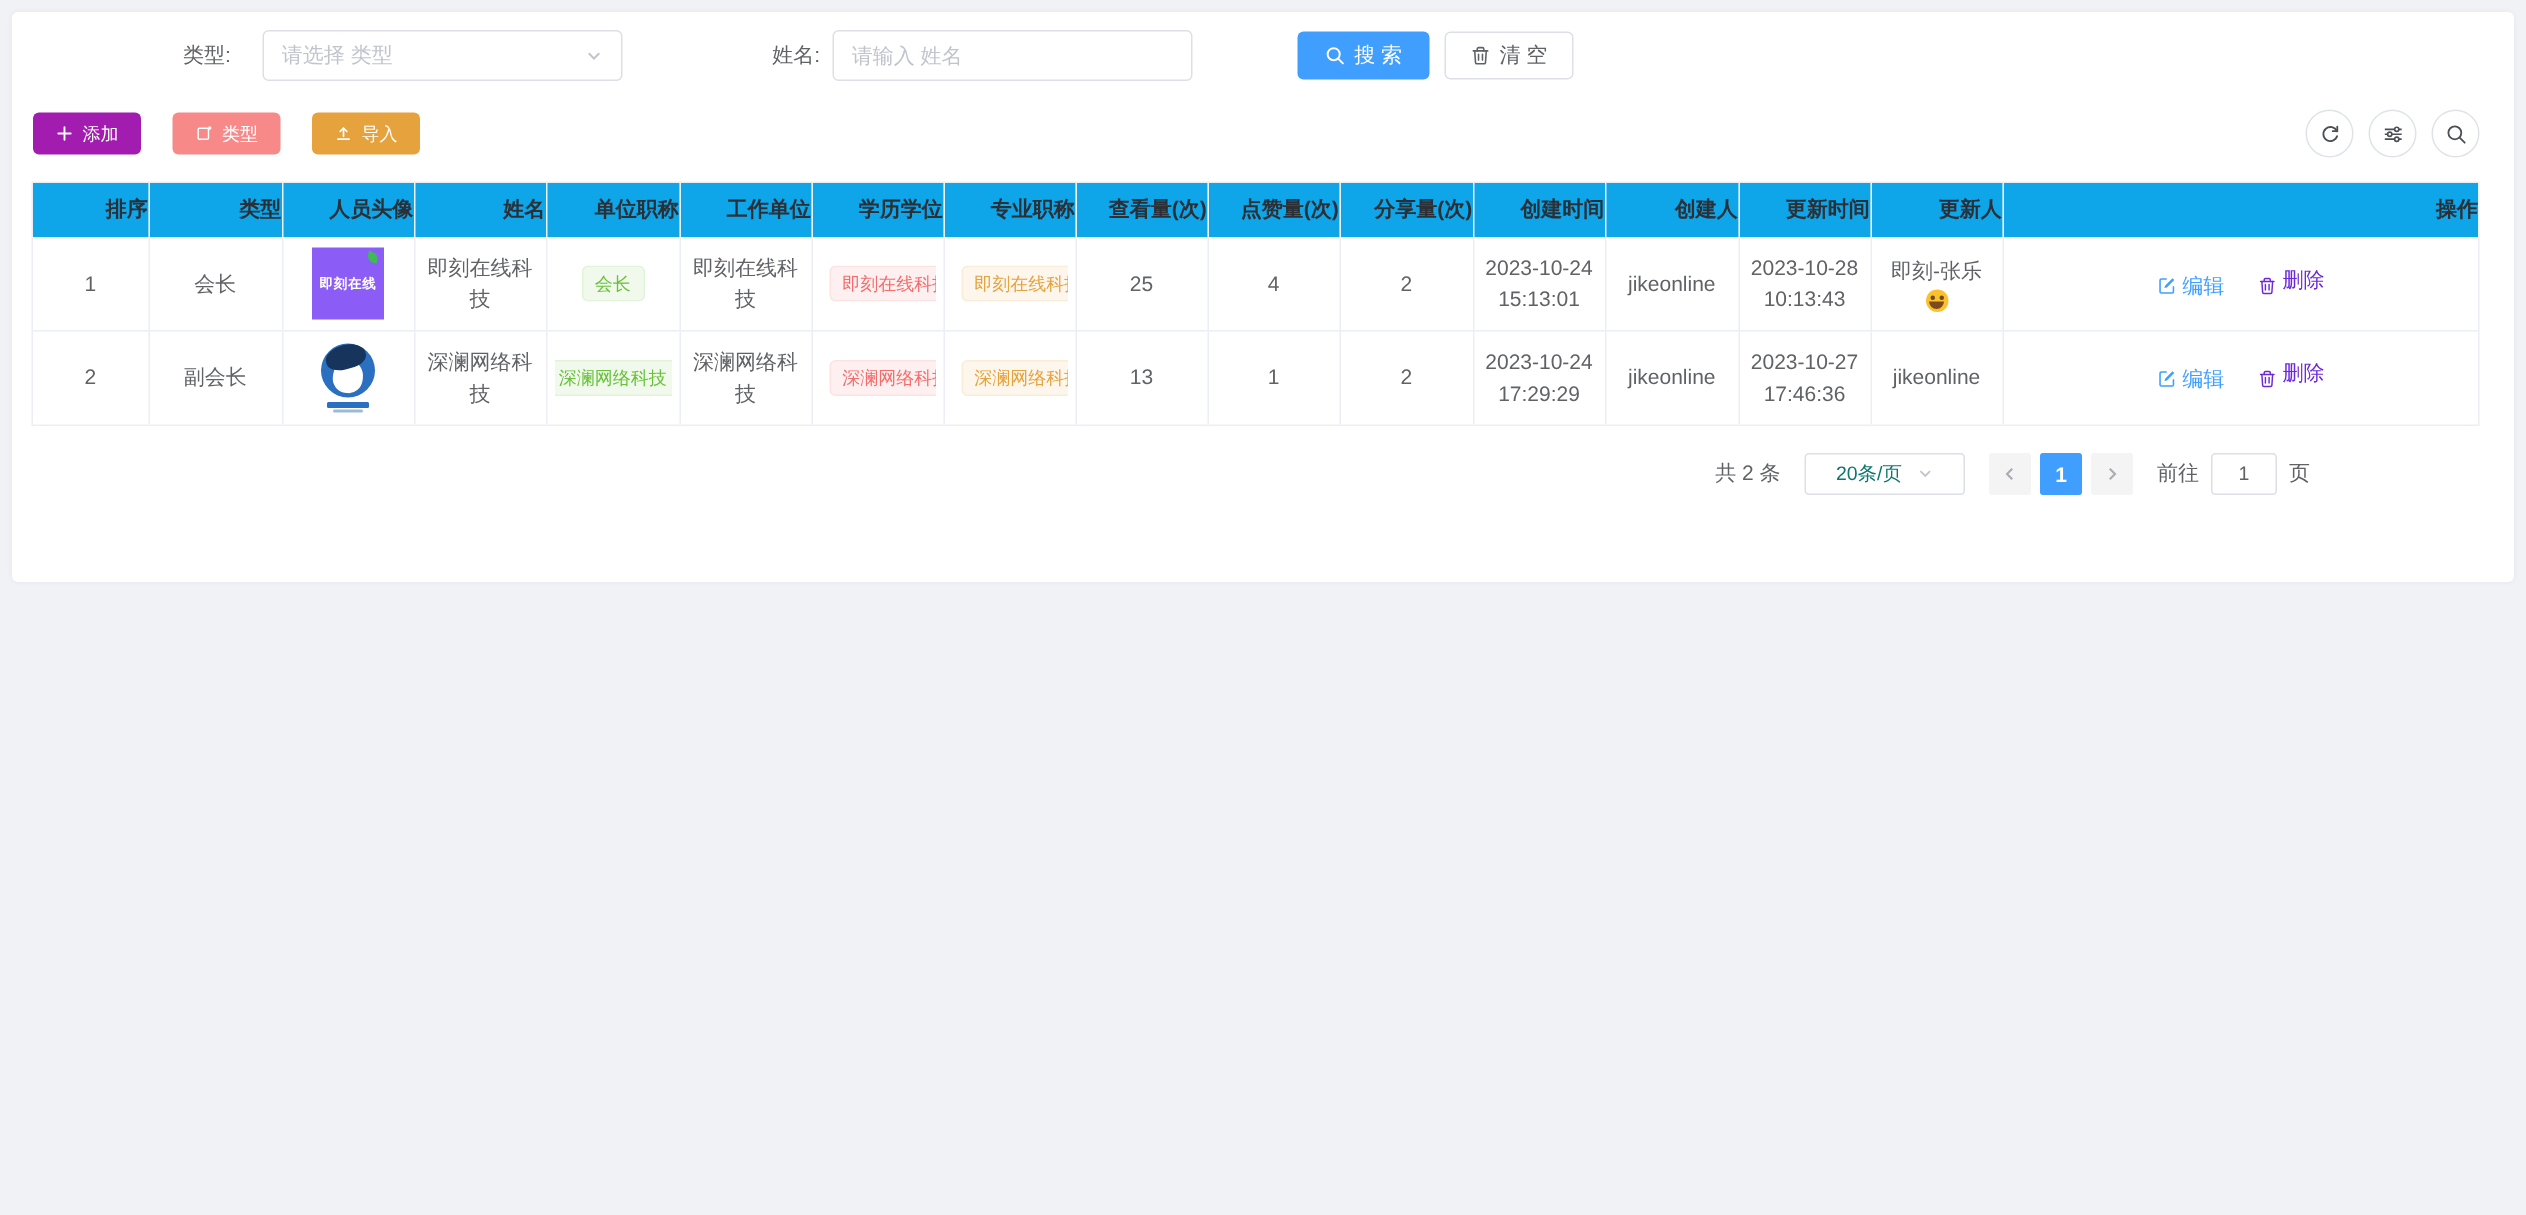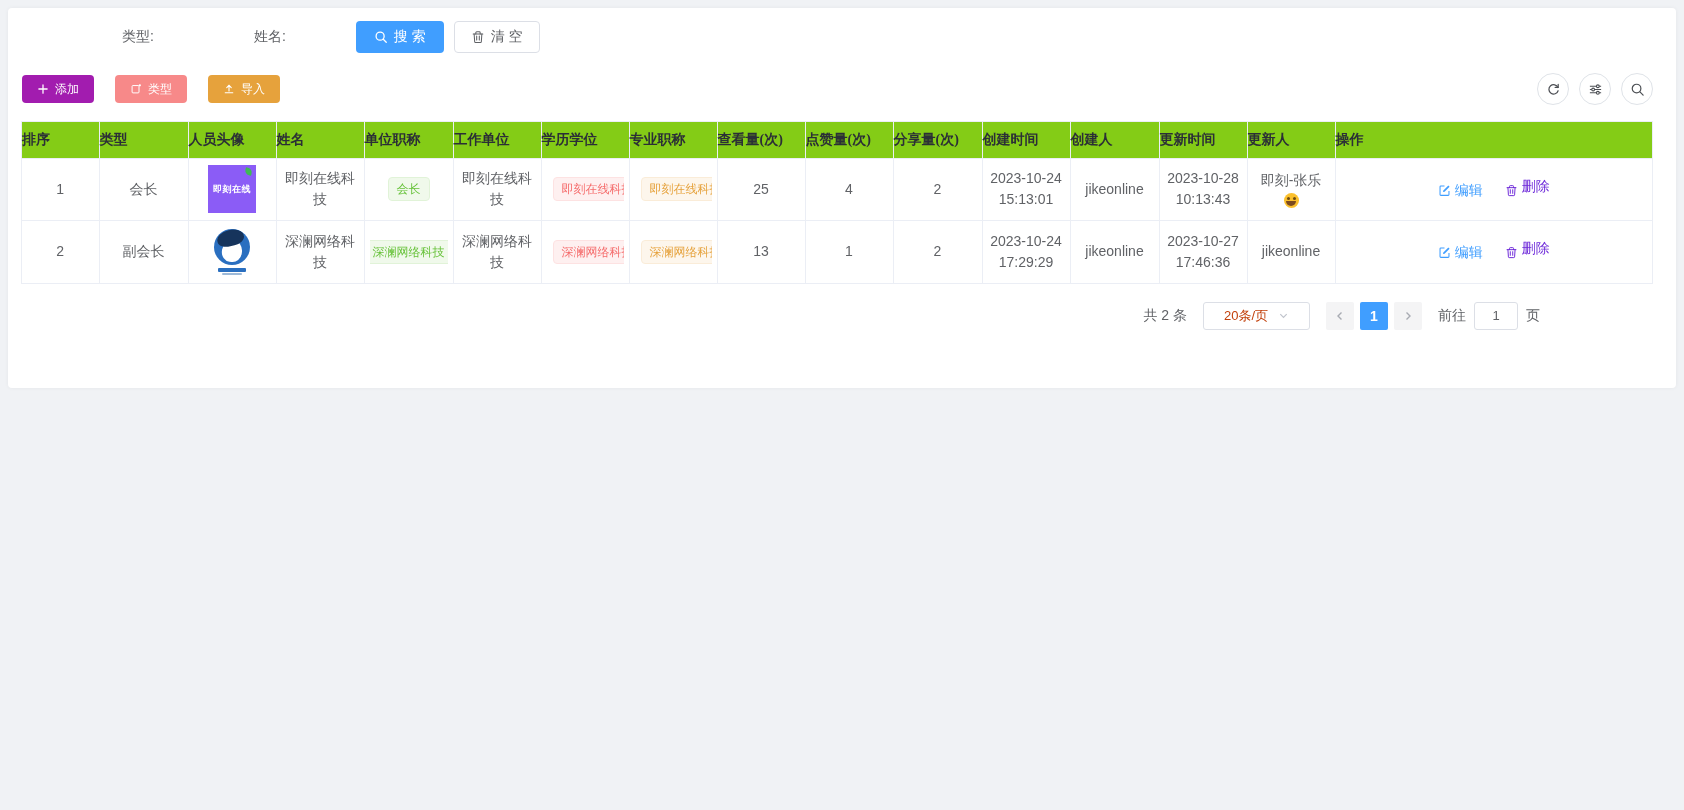--- a/index.html
+++ b/index.html
@@ -43,22 +43,22 @@
   .btn-import { background:#e6a23c;justify-content:space-between; }
   .circle-group { margin-left:auto; display:flex; gap:10px; }
   .circle-btn {
     width:32px; height:32px; border-radius:50%; border:1px solid #dfe3e8; background:#fff;
     display:flex; align-items:center; justify-content:center; color:#4c4f54; cursor:pointer;
   }
   
   .table-wrap { margin:9px 23px 0 13px; border:1px solid #ebeef5; }
   table { width:100%; border-collapse:collapse; table-layout:fixed; }
   th {
-    height:36px; background:#84cc16; color:#2b2f36; font-weight:700; font-size:14px;
-    border-right:1px solid #ebeef5; border-bottom:1px solid #ebeef5; text-align:left;font-family:Liberation Serif, serif;
+    height:36px; background:#0ea5e9; color:#2b2f36; font-weight:700; font-size:14px;
+    border-right:1px solid #ebeef5; border-bottom:1px solid #ebeef5; text-align:right;
   }
   td {
     height:62px; border-right:1px solid #ebeef5; border-bottom:1px solid #ebeef5;
     text-align:center; vertical-align:middle; padding:4px 5px; overflow:hidden;
     color:#606266; font-size:14px; line-height:21px;
   }
   th:last-child, td:last-child { border-right:none; }
   tr:last-child td { border-bottom:none; }
   .time-cell { word-break:break-all; }
   .tag {
@@ -98,39 +98,48 @@
   
   .op-link { display:inline-flex; align-items:center; gap:4px; cursor:pointer; font-size:14px; }
   .op-edit { color:#409eff; margin-right:18px; }
   .op-del  { color:#6d28d9;align-items:flex-end; }
   
   .pagination-row { height:64px; display:flex; align-items:center; justify-content:flex-end;
     padding-right:136px; font-size:14px; color:#606266; }
   .pg-total { margin-right:16px; }
   .size-select { width:107px; height:28px; border:1px solid #dcdfe6; border-radius:3px;
     display:flex; align-items:center; justify-content:center; gap:10px; font-size:13px;
-    color:#c2410c; cursor:pointer; margin-right:16px; background:#fff; }
+    color:#0f766e; cursor:pointer; margin-right:16px; background:#fff; }
   .pg-btn { width:28px; height:28px; background:#f4f4f5; border-radius:2px; margin-left:6px;
     display:flex; align-items:center; justify-content:center; color:#a8abb2; cursor:pointer; border:none; }
   .pg-num { width:28px; height:28px; background:#409eff; color:#fff; border-radius:2px; margin-left:6px;
     display:flex; align-items:center; justify-content:center; font-weight:600; cursor:pointer; }
   .goto-label { margin:0 8px 0 16px; }
   .goto-input { width:44px; height:28px; border:1px solid #dcdfe6; border-radius:3px;
     text-align:center; font-size:13px; color:#606266; outline:none; font-family:inherit; }
   .goto-suffix { margin-left:8px; }
   svg { display:block; }
 </style>
 </head>
 <body>
 
 <div class="card">
 
   <div class="filter-row">
     <span class="f-label lbl-type">类型:</span>
+    <div class="select-box">
+      <span class="placeholder">请选择 类型</span>
+      <span>
+        <svg width="12" height="12" viewBox="0 0 12 12" fill="none" stroke="#c0c4cc" stroke-width="1.3">
+            <path d="M2.5 4.5L6 8l3.5-3.5"></path>
+          </svg>
+      </span>
+    </div>
     <span class="f-label lbl-name">姓名:</span>
+    <input class="text-input" type="text" placeholder="请输入 姓名" style="">
     <button class="btn btn-search">
       <span>
         <svg width="14" height="14" viewBox="0 0 16 16" fill="none" stroke="#fff" stroke-width="1.5" stroke-linecap="round">
             <circle cx="7" cy="7" r="4.6"></circle>
             <path d="M10.6 10.6L14 14"></path>
           </svg>
       </span>
       <span>搜 索</span>
     </button>
     <button class="btn btn-clear">

